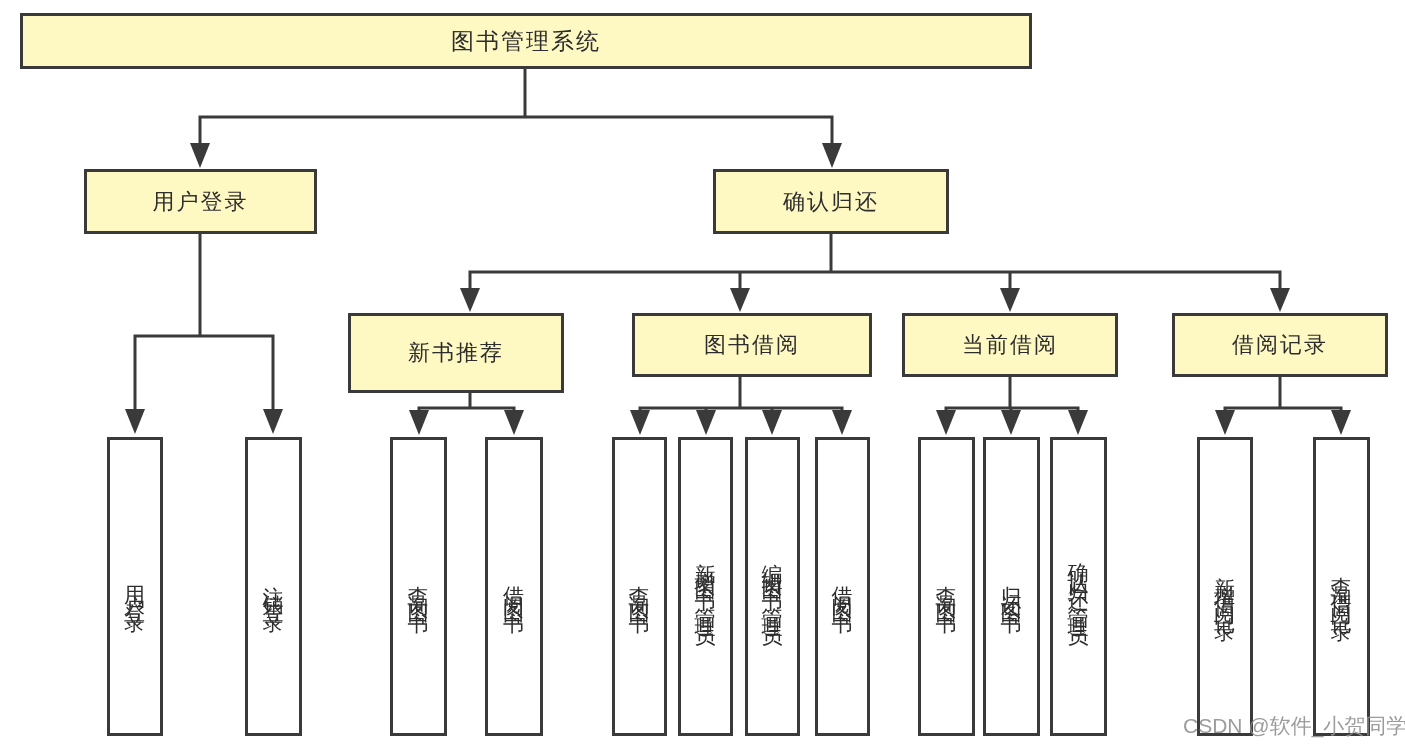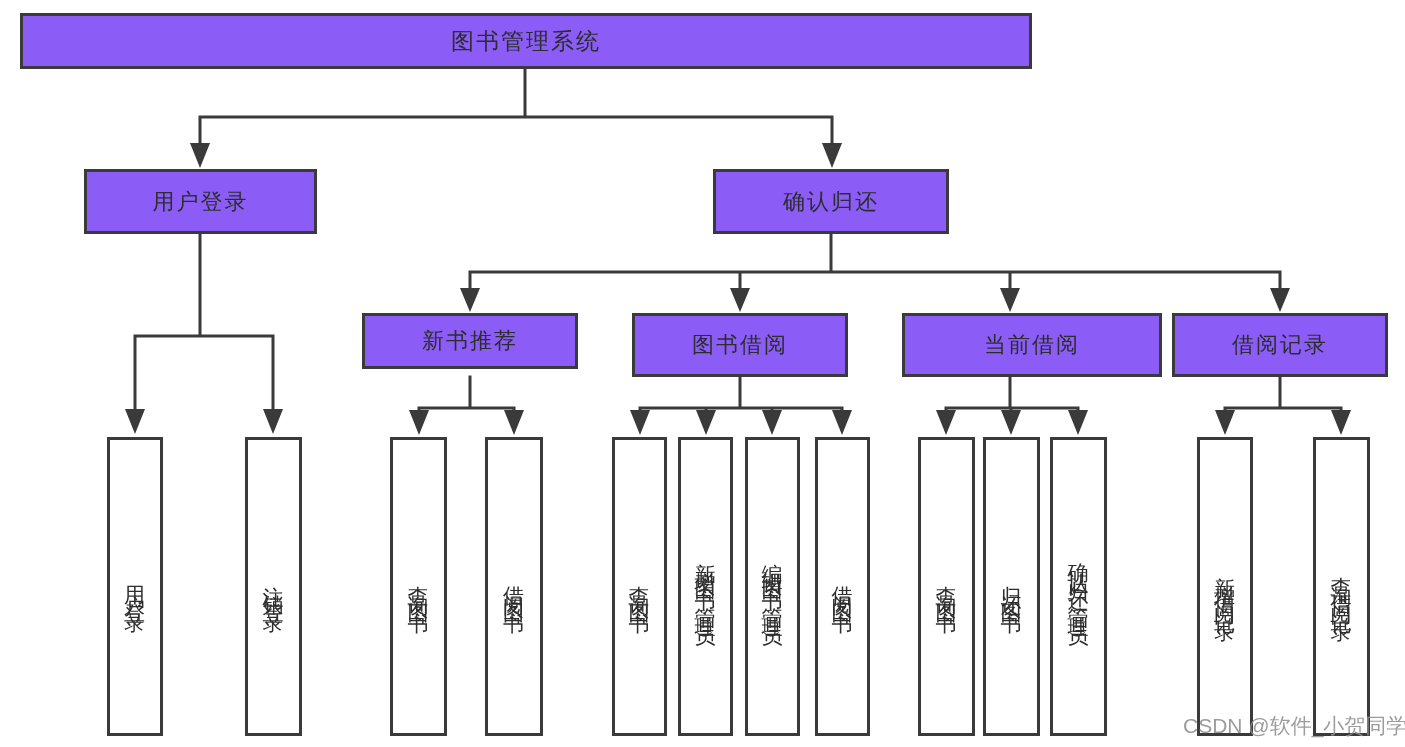--- a/index.html
+++ b/index.html
@@ -32,21 +32,21 @@
     stroke-width:3;
     stroke-linecap:square;
   }
   .wires polygon{
     fill:var(--color-line);
     stroke:none;
   }
   .node{
     position:absolute;
     box-sizing:border-box;
-    background:#8b5cf6;
+    background:#fef9c3;
     border:3px solid var(--color-line);
     display:flex;
     align-items:center;
     justify-content:center;
     font-size:22px;
     letter-spacing:2px;
     color:var(--color-text);
     white-space:nowrap;
   }
   .node.root{font-size:23px;}
@@ -132,27 +132,27 @@
     <span>图书管理系统</span>
   </div>
 
   <div class="node" style="left:84px;top:169px;width:233px;height:65px">
     <span>用户登录</span>
   </div>
   <div class="node" style="left:713px;top:169px;width:236px;height:65px">
     <span>确认归还</span>
   </div>
 
-  <div class="node" style="left:362px;top:313px;width:216px;height:56px">
+  <div class="node" style="left:348px;top:313px;width:216px;height:80px">
     <span>新书推荐</span>
   </div>
-  <div class="node" style="left:632px;top:313px;width:216px;height:64px">
+  <div class="node" style="left:632px;top:313px;width:240px;height:64px">
     <span>图书借阅</span>
   </div>
-  <div class="node" style="left:902px;top:313px;width:260px;height:64px">
+  <div class="node" style="left:902px;top:313px;width:216px;height:64px">
     <span>当前借阅</span>
   </div>
   <div class="node" style="left:1172px;top:313px;width:216px;height:64px">
     <span>借阅记录</span>
   </div>
 
   <div class="leaf" style="left:107px;width:56px">
     <span>用户登录</span>
   </div>
   <div class="leaf" style="left:245px;width:57px">

